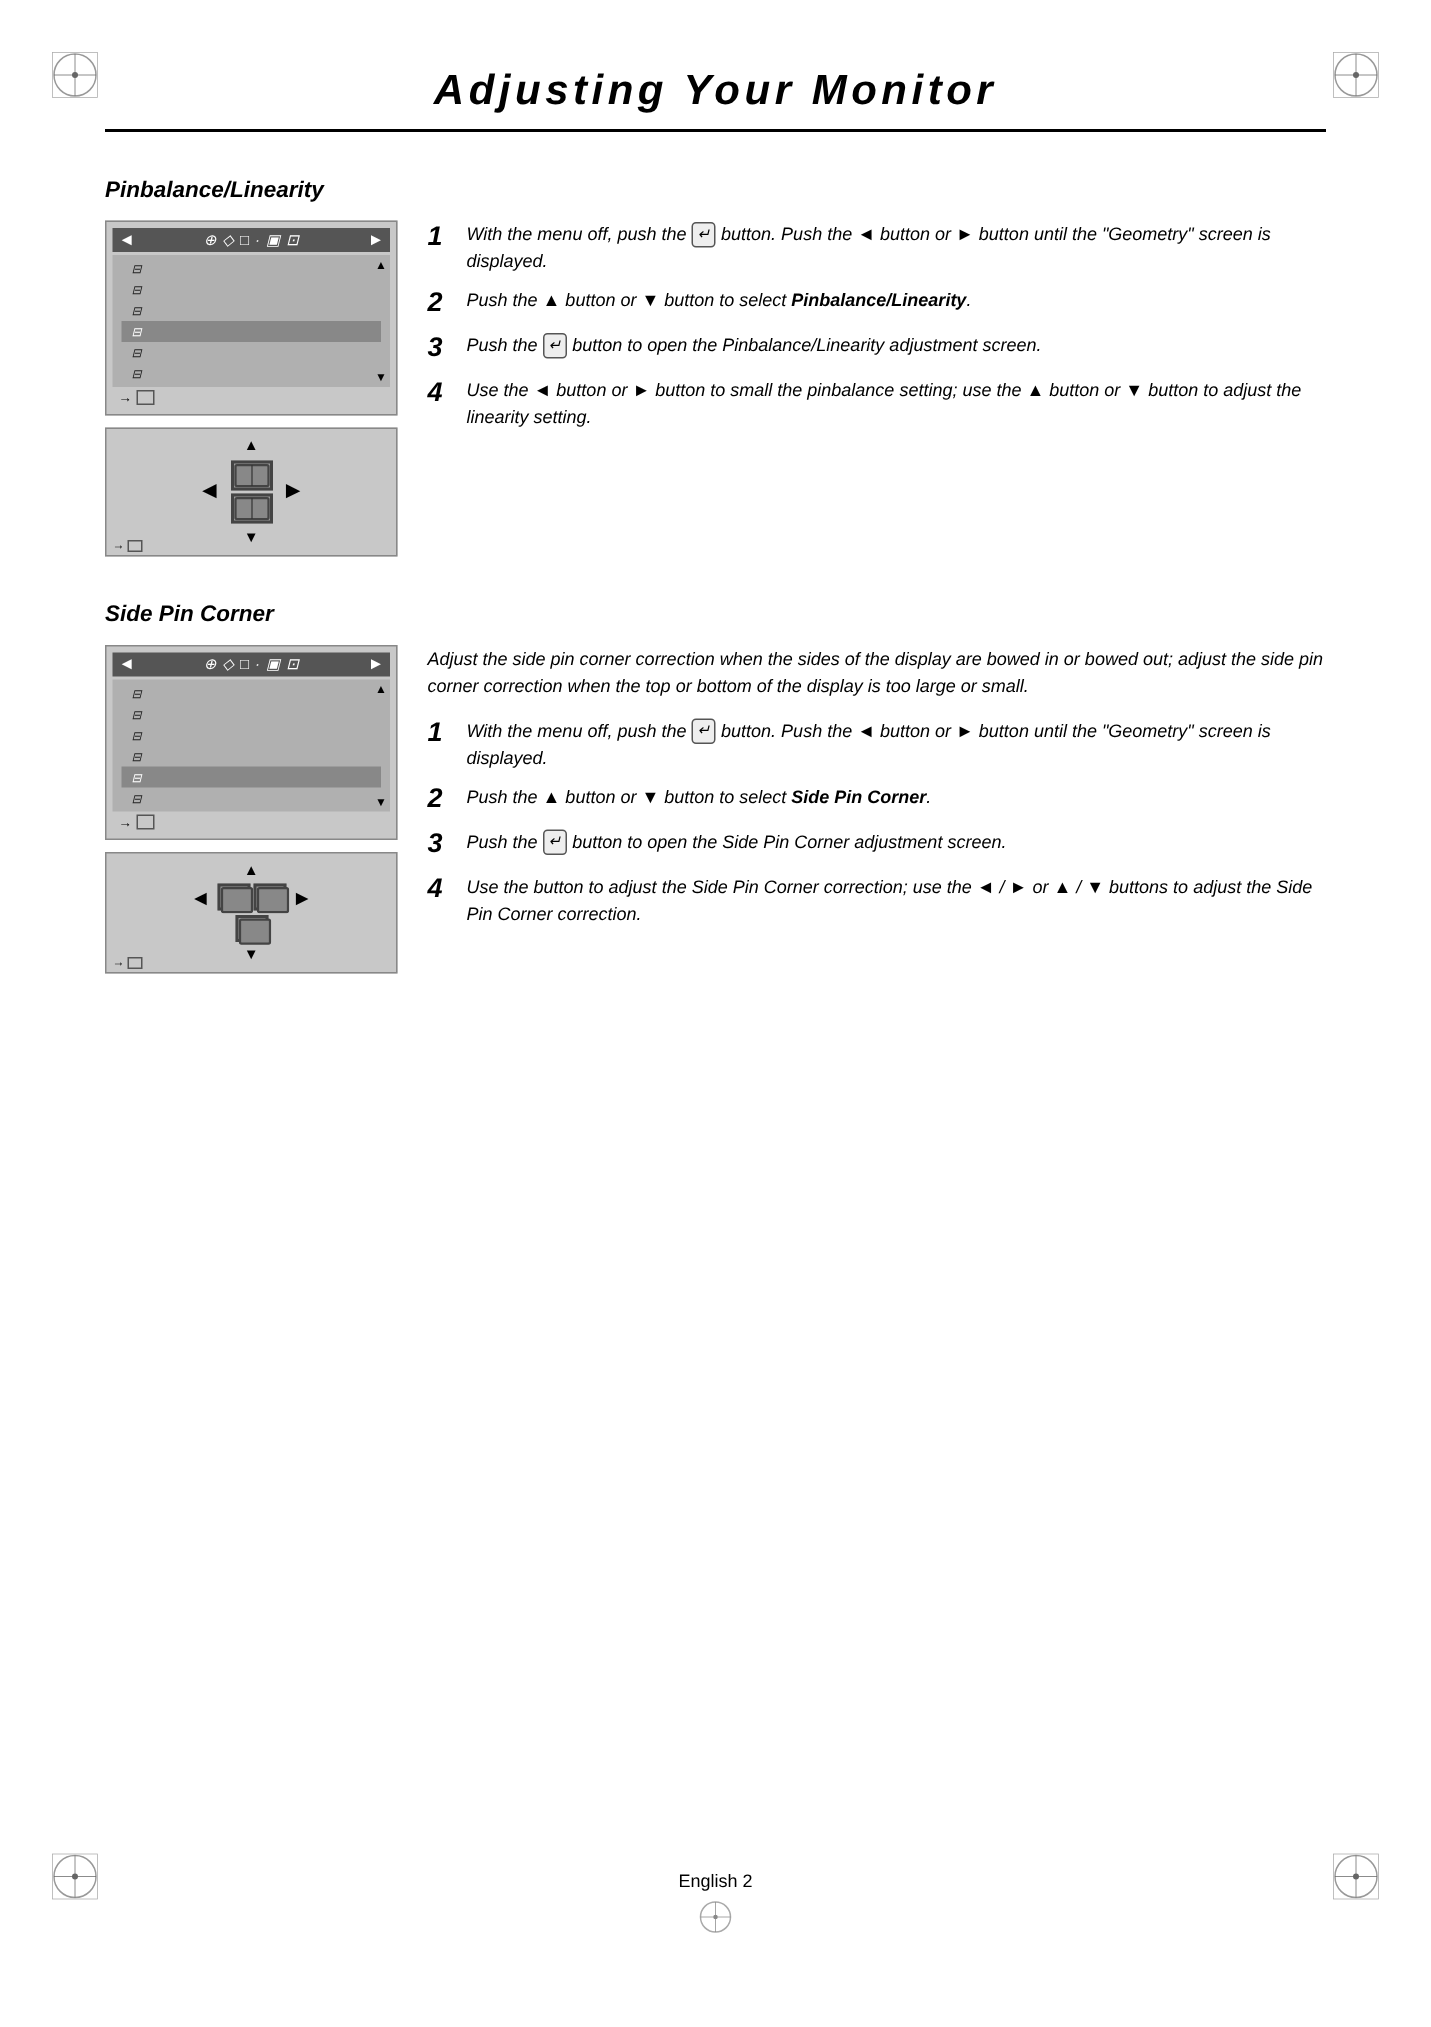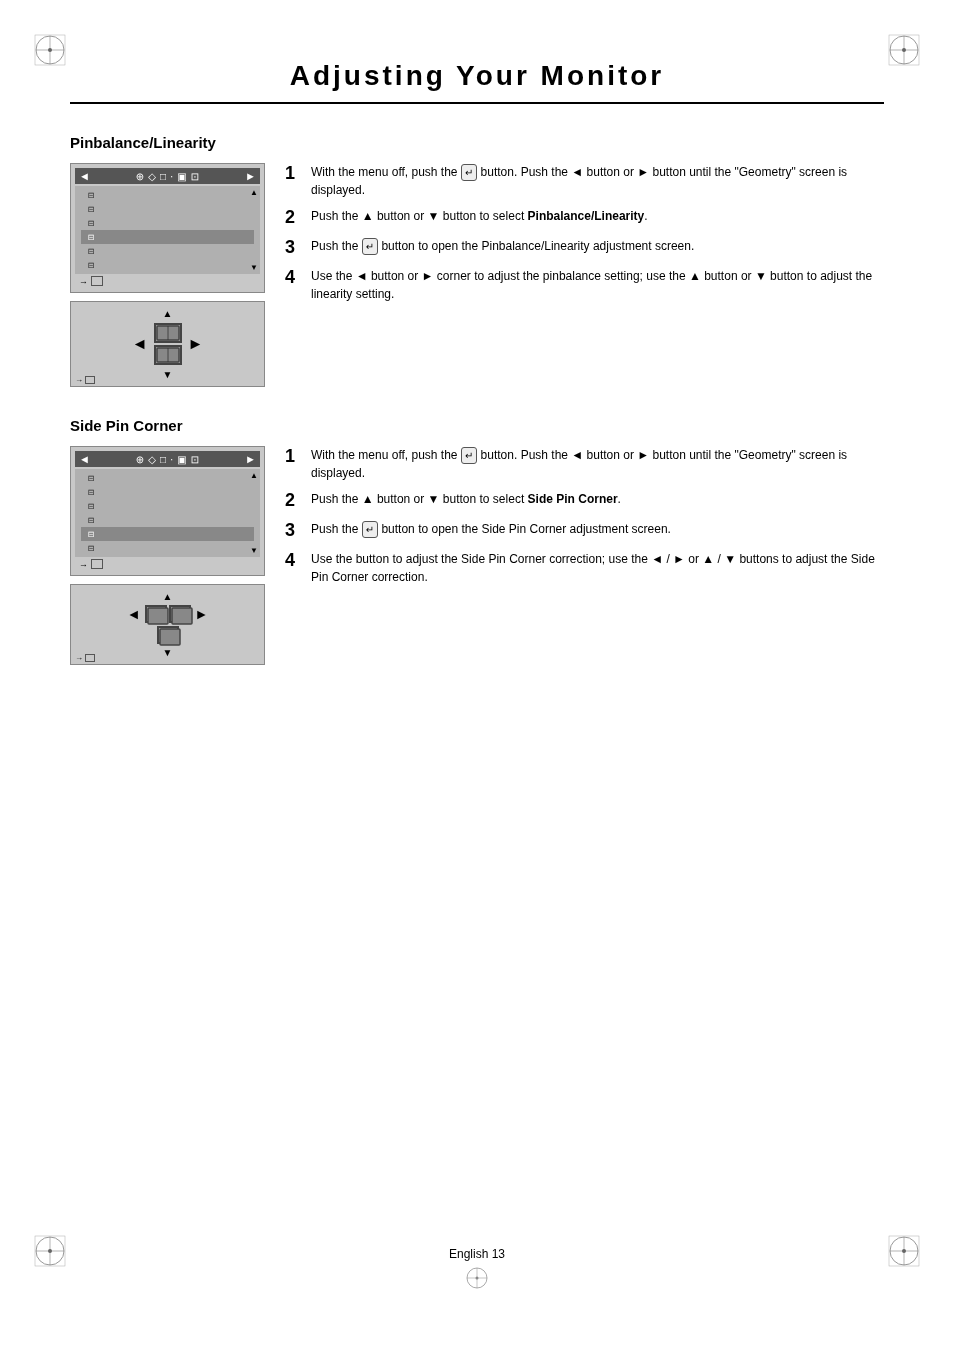--- a/index.html
+++ b/index.html
@@ -21,21 +21,22 @@
     }
     .corner-mark svg { width: 100%; height: 100%; }
 
     .corner-tl { top: 30px; left: 30px; }
     .corner-tr { top: 30px; right: 30px; }
     .corner-bl { bottom: 80px; left: 30px; }
     .corner-br { bottom: 80px; right: 30px; }
 
     
     .page {
-      padding: 60px 70px 80px 70px;
+      padding: 44px 70px 80px 70px;
+      font-style: italic;
     }
 
     
     .page-title {
       text-align: center;
       font-size: 28px;
       font-weight: bold;
       letter-spacing: 3px;
       border-bottom: 2px solid #000;
       padding-bottom: 10px;
@@ -408,21 +409,21 @@
           </li>
           <li class="step">
             <span class="step-num">3</span>
             <span class="step-text">
               Push the <span class="inline-btn">↵</span> button to open the Pinbalance/Linearity adjustment screen.
             </span>
           </li>
           <li class="step">
             <span class="step-num">4</span>
             <span class="step-text">
-              Use the ◄ button or ► corner to adjust the pinbalance setting; use the ▲ button or ▼ button to adjust the linearity setting.
+              Use the ◄ button or ► button to small the pinbalance setting; use the ▲ button or ▼ button to adjust the linearity setting.
             </span>
           </li>
         </ol>
       </div>
 
     </div>
   </div>
 
   <div class="section">
     <div class="section-title">Side Pin Corner</div>
@@ -504,20 +505,21 @@
             <span style="font-size:10px;">▼</span>
           </div>
           <div style="position:absolute; bottom:2px; left:4px; font-size:8px; display:flex; align-items:center; gap:2px;">
             <span>→</span>
             <span style="border:1px solid #555; width:10px; height:8px; display:inline-block;"></span>
           </div>
         </div>
       </div>
 
       <div class="instructions">
+        <p class="intro-text">Adjust the side pin corner correction when the sides of the display are bowed in or bowed out; adjust the side pin corner correction when the top or bottom of the display is too large or small.</p>
 
         <ol class="steps">
           <li class="step">
             <span class="step-num">1</span>
             <span class="step-text">
               With the menu off, push the <span class="inline-btn">↵</span> button.
               Push the ◄ button or ► button until the "Geometry" screen is displayed.
             </span>
           </li>
           <li class="step">
@@ -540,21 +542,21 @@
           </li>
         </ol>
       </div>
 
     </div>
   </div>
 
 </div>
 
 <div class="page-footer">
-  <span>English    13</span>
+  <span>English    2</span>
 </div>
 
 <div style="position:absolute; bottom:55px; left:50%; transform:translateX(-50%);">
   <svg width="30" height="30" viewBox="0 0 30 30">
     <circle cx="15" cy="15" r="10" fill="none" stroke="#aaa" stroke-width="1"></circle>
     <circle cx="15" cy="15" r="1.5" fill="#888"></circle>
     <line x1="15" y1="5" x2="15" y2="25" stroke="#888" stroke-width="0.5"></line>
     <line x1="5" y1="15" x2="25" y2="15" stroke="#888" stroke-width="0.5"></line>
   </svg>
 </div>

